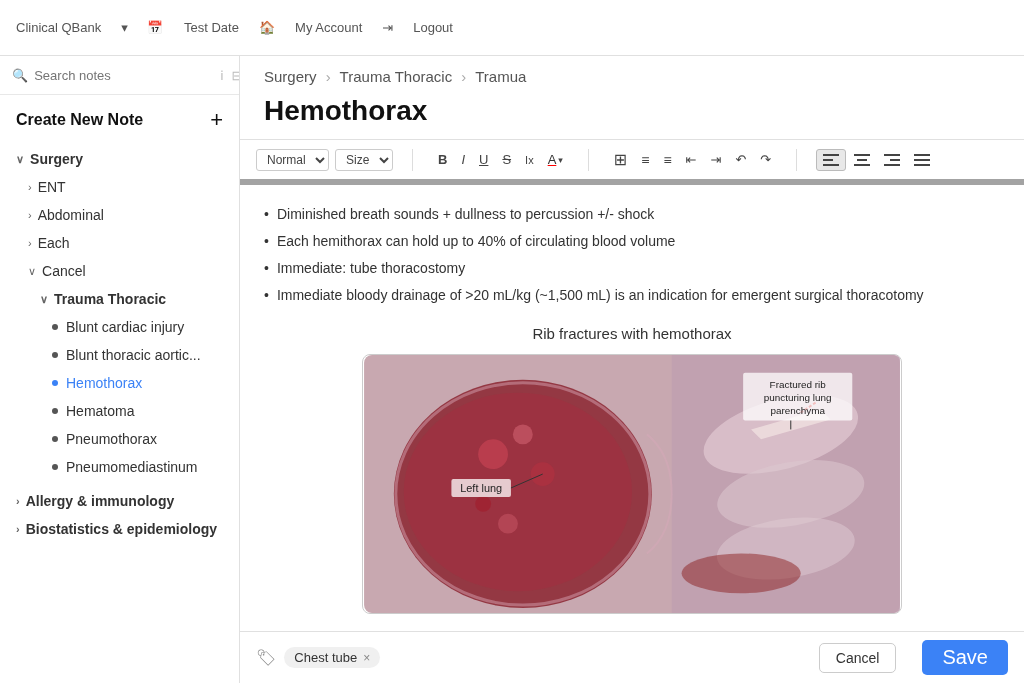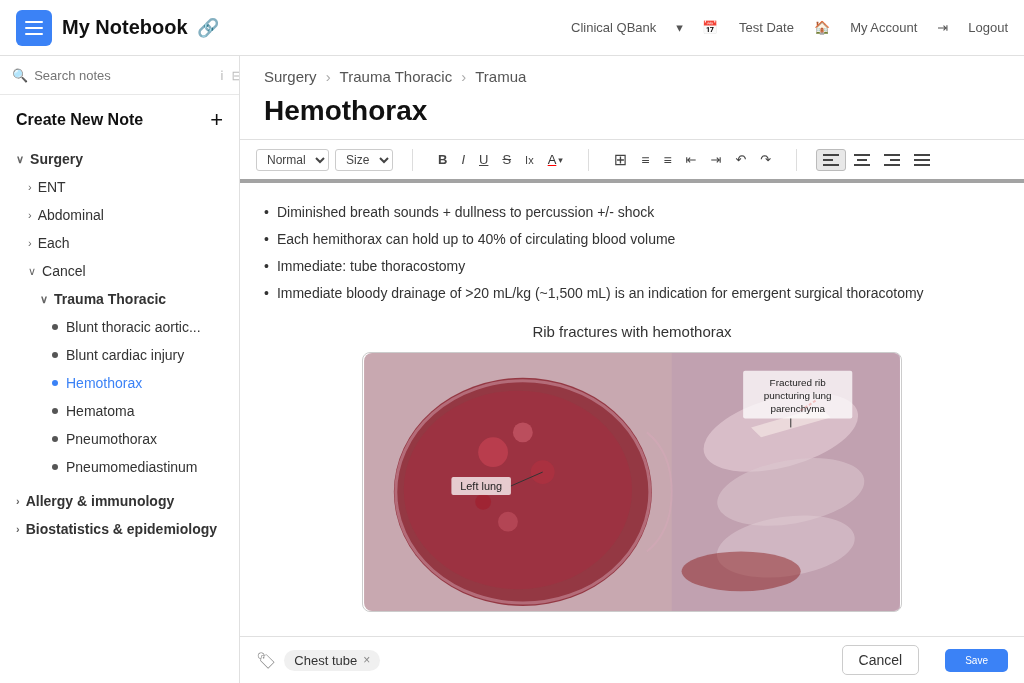--- a/index.html
+++ b/index.html
@@ -37,21 +37,21 @@
     .nav-item.level-3 { padding-left: 52px; }
 
     
     .content { flex: 1; display: flex; flex-direction: column; overflow: hidden; }
     .breadcrumb { padding: 12px 24px 6px; font-size: 15px; color: #666; }
     .breadcrumb span { color: #555; }
     .breadcrumb .sep { margin: 0 5px; color: #aaa; }
     .page-title { font-size: 28px; font-weight: 700; color: #111; padding: 4px 24px 12px; }
 
     
-    .toolbar { display: flex; align-items: center; padding: 6px 16px; border-top: 1px solid #e0e0e0; border-bottom: 4px solid #a3a3a3; gap: 15px; flex-wrap: wrap; }
+    .toolbar { display: flex; align-items: center; padding: 6px 16px; border-top: 1px solid #e0e0e0; border-bottom: 6px solid #a3a3a3; gap: 15px; flex-wrap: wrap; }
     .toolbar-group { display: flex; align-items: center; gap: 2px; }
     .toolbar-sep { width: 1px; height: 22px; background: #ddd; margin: 0 4px; }
     .tb-btn { background: none; border: none; cursor: pointer; padding: 4px 6px; border-radius: 3px; font-size: 13px; color: #444; display: flex; align-items: center; gap: 2px; }
     .tb-btn.active { background: #e8e8e8; }
     .tb-select { border: 1px solid #ccc; border-radius: 3px; padding: 2px 6px; font-size: 12px; background: #fff; cursor: pointer; color: #444; }
 
     
     .editor-area { flex: 1; overflow-y: auto; padding: 16px 24px; }
     .editor-content ul { list-style: none; padding: 0; margin-bottom: 16px; }
     .editor-content ul li { padding: 3px 0; font-size: 14px; line-height: 1.5; }
@@ -60,37 +60,26 @@
     .image-title { font-weight: 400; font-size: 15px; margin-bottom: 12px; }
 
     
     .footer-bar { display: flex; align-items: center; justify-content: space-between; padding: 8px 16px; border-top: 1px solid #e0e0e0; background: #fff; flex-shrink: 0; }
     .tag-area { display: flex; align-items: center; gap: 8px; }
     .tag-icon { color: #888; font-size: 16px; }
     .tag-chip { display: flex; align-items: center; gap: 4px; background: #f0f0f0; border-radius: 12px; padding: 3px 10px; font-size: 13px; color: #333; }
     .tag-chip .remove { cursor: pointer; color: #888; font-size: 12px; margin-left: 2px; }
     .footer-actions { display: flex; align-items: center; gap: 26px; }
     .btn-cancel { background: none; border: 1px solid #ccc; border-radius: 5px; padding: 6px 16px; font-size: 14px; cursor: pointer; color: #333; }
-    .btn-save { background: #3b82f6; border: none; border-radius: 5px; padding: 6px 20px; font-size: 10px; cursor: pointer; color: #fff; font-weight: 500; }
+    .btn-save { background: #3b82f6; border: none; border-radius: 5px; padding: 6px 20px; font-size: 20px; cursor: pointer; color: #fff; font-weight: 500; }
   </style>
 </head>
 <body>
 
 <header class="header">
-  <div class="header-left">
-    <button class="menu-btn">
-      <svg width="18" height="14" viewBox="0 0 18 14">
-          <rect y="0" width="18" height="2" rx="1"></rect>
-          <rect y="6" width="18" height="2" rx="1"></rect>
-          <rect y="12" width="18" height="2" rx="1"></rect>
-        </svg>
-    </button>
-    <span class="header-title">My Notebook</span>
-    <span class="link-icon">🔗</span>
-  </div>
   <nav class="header-right">
     <a>
       <span>Clinical QBank</span>
       <span>▾</span>
     </a>
     <a>
       <span>📅</span>
       <span>Test Date</span>
     </a>
     <a>
@@ -144,26 +133,26 @@
         <span>Cancel</span>
       </div>
 
       <div class="nav-item level-2">
         <span class="chevron">∨</span>
         <span>Trauma Thoracic</span>
       </div>
 
       <div class="nav-item level-3">
         <span class="bullet"></span>
+        <span>Blunt cardiac injury</span>
+      </div>
+
+      <div class="nav-item level-3">
+        <span class="bullet"></span>
         <span>Blunt thoracic aortic...</span>
-      </div>
-
-      <div class="nav-item level-3">
-        <span class="bullet"></span>
-        <span>Blunt cardiac injury</span>
       </div>
 
       <div class="nav-item level-3 active">
         <span class="bullet" style="background:#3b82f6;"></span>
         <span>Hemothorax</span>
       </div>
 
       <div class="nav-item level-3">
         <span class="bullet"></span>
         <span>Hematoma</span>

